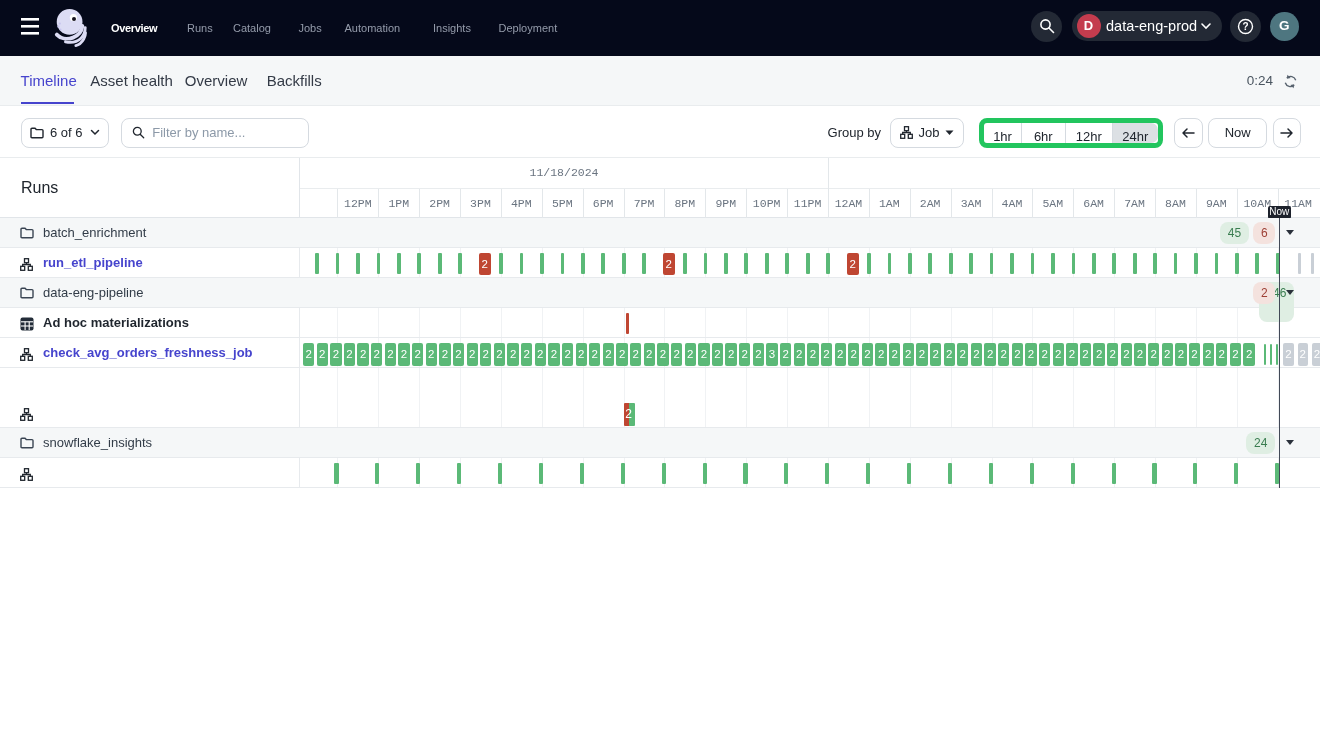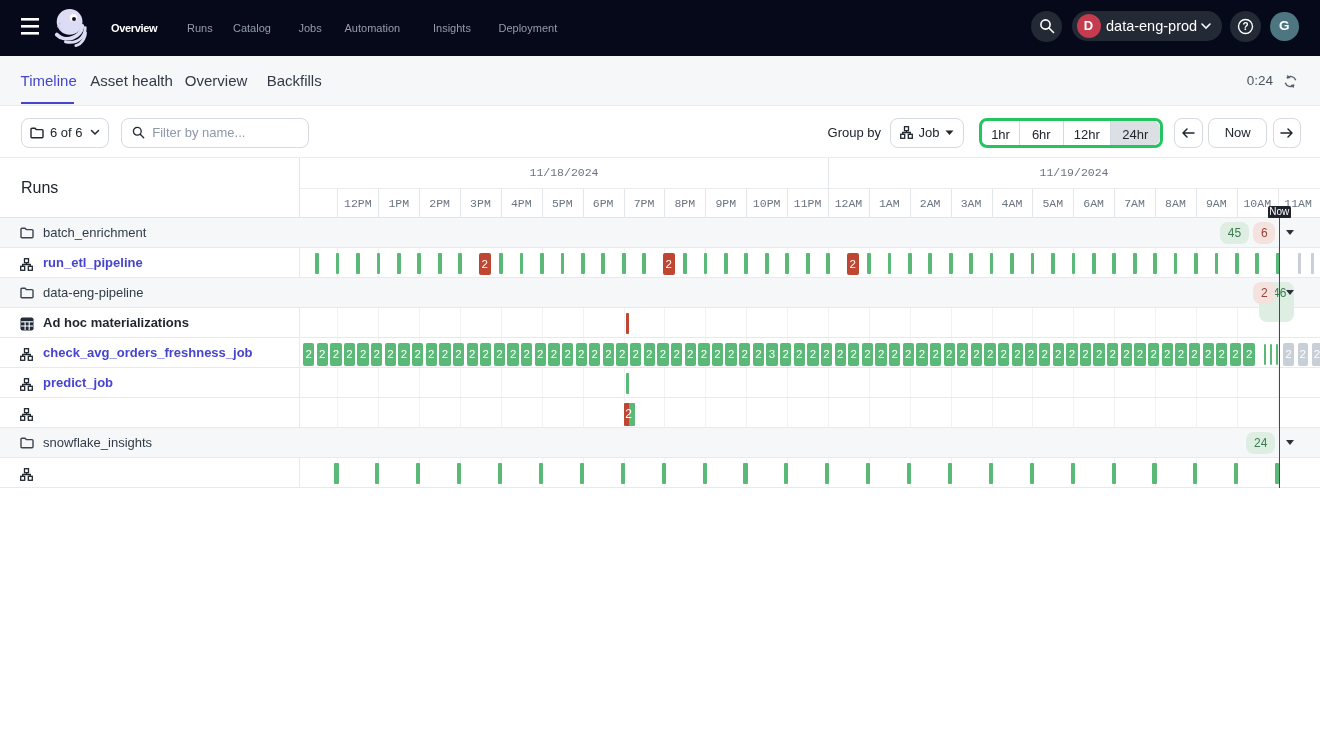--- a/index.html
+++ b/index.html
@@ -131,21 +131,21 @@
       <rect x="4.5" y="0.7" width="4" height="4" fill="none" stroke="#20262E" stroke-width="1.3"></rect>
       <rect x="0.7" y="8.3" width="4" height="4" fill="none" stroke="#20262E" stroke-width="1.3"></rect>
       <rect x="8.3" y="8.3" width="4" height="4" fill="none" stroke="#20262E" stroke-width="1.3"></rect>
       <path d="M6.5 4.7 L6.5 6.5 M2.7 8.3 L2.7 6.5 L10.3 6.5 L10.3 8.3" stroke="#20262E" stroke-width="1.3" fill="none"></path>
     </svg>
     <span>Job</span>
     <svg width="9" height="6" viewBox="0 0 9 6" style="margin-left:6px">
         <path d="M0.5 0.5 L4.5 5 L8.5 0.5" fill="#20262E"></path>
       </svg>
   </div>
-  <div class="abs" style="left:979.1px;top:11px;width:183.7px;height:29.5px;border:3px solid #22c55e;border-radius:8px;background:#fff;display:flex">
+  <div class="abs" style="left:979.1px;top:11px;width:183.7px;height:29.5px;border:5px solid #22c55e;border-radius:8px;background:#fff;display:flex">
     <div style="flex:0 0 37.9px;border-right:1px solid #D5DAE0;font-size:13px;color:#20262E;text-align:center;line-height:27.5px">1hr</div>
     <div style="flex:0 0 43.6px;border-right:1px solid #D5DAE0;font-size:13px;color:#20262E;text-align:center;line-height:27.5px">6hr</div>
     <div style="flex:0 0 47.3px;border-right:1px solid #D5DAE0;font-size:13px;color:#20262E;text-align:center;line-height:27.5px">12hr</div>
     <div style="flex:1;background:#DCE0E4;border-radius:0 7px 7px 0;font-size:13px;color:#20262E;text-align:center;line-height:27.5px">24hr</div>
   </div>
   <div class="btn" style="left:1174.2px;top:11px;width:28.4px;height:29.5px">
     <svg width="14" height="12" viewBox="0 0 14 12">
         <path d="M13 6 L2 6 M6 2 L2 6 L6 10" stroke="#20262E" stroke-width="1.5" fill="none" stroke-linecap="round" stroke-linejoin="round"></path>
       </svg>
   </div>
@@ -156,21 +156,20 @@
       </svg>
   </div>
 </div>
 
 <div id="thead">
   <div class="abs" style="left:21px;top:0;height:60px;line-height:60px;font-size:16px;color:#20262E">Runs</div>
   <div class="abs" style="left:299px;top:0;width:1px;height:60px;background:#E1E5E9"></div>
   <div class="abs" style="left:300px;top:30px;width:1020px;height:1px;background:#E9ECEE"></div>
   <div class="abs" style="left:827.9px;top:0;width:1px;height:31px;background:#E3E7EA"></div>
   <div class="dlab" style="left:300px;width:528px">11/18/2024</div>
-  <div class="dlab" style="left:828px;width:492px">11/19/2024</div>
   <div class="htick" style="left:337.4px"></div>
 <div class="hlab" style="left:337.4px;width:40.9px">12PM</div>
 <div class="htick" style="left:378.3px"></div>
 <div class="hlab" style="left:378.3px;width:40.9px">1PM</div>
 <div class="htick" style="left:419.2px"></div>
 <div class="hlab" style="left:419.2px;width:40.9px">2PM</div>
 <div class="htick" style="left:460.0px"></div>
 <div class="hlab" style="left:460.0px;width:40.9px">3PM</div>
 <div class="htick" style="left:500.9px"></div>
 <div class="hlab" style="left:500.9px;width:40.9px">4PM</div>
@@ -414,30 +413,20 @@
 <div class="bar green cnt" style="left:1229.7px;top:5px;width:11.4px;height:22.9px">2</div>
 <div class="bar green cnt" style="left:1243.4px;top:5px;width:11.4px;height:22.9px">2</div>
 <div class="bar green" style="left:1263.8px;top:5.5px;width:2.6px;height:21px"></div>
 <div class="bar green" style="left:1269.5px;top:5.5px;width:2.6px;height:21px"></div>
 <div class="bar green" style="left:1275.8px;top:5.5px;width:2.6px;height:21px"></div>
 <div class="bar gray cnt" style="left:1283.3px;top:5px;width:10.5px;height:22.9px">2</div>
 <div class="bar gray cnt" style="left:1297.5px;top:5px;width:10.5px;height:22.9px">2</div>
 <div class="bar gray cnt" style="left:1311.7px;top:5px;width:10.5px;height:22.9px">2</div>
   </div>
 
-  <div class="row" style="top:150px">
-    <svg class="ric" width="13" height="13" viewBox="0 0 13 13" style="top:9.5px">
-      <rect x="4.5" y="0.7" width="4" height="4" fill="none" stroke="#20262E" stroke-width="1.3"></rect>
-      <rect x="0.7" y="8.3" width="4" height="4" fill="none" stroke="#20262E" stroke-width="1.3"></rect>
-      <rect x="8.3" y="8.3" width="4" height="4" fill="none" stroke="#20262E" stroke-width="1.3"></rect>
-      <path d="M6.5 4.7 L6.5 6.5 M2.7 8.3 L2.7 6.5 L10.3 6.5 L10.3 8.3" stroke="#20262E" stroke-width="1.3" fill="none"></path>
-    </svg>
-    <div class="rowname lnk">predict_job</div>
-    <div class="bar green" style="left:625.7px;top:5px;width:3.6px;height:21.3px"></div>
-  </div>
 
   <div class="row" style="top:180px">
     <svg class="ric" width="13" height="13" viewBox="0 0 13 13" style="top:9.5px">
       <rect x="4.5" y="0.7" width="4" height="4" fill="none" stroke="#20262E" stroke-width="1.3"></rect>
       <rect x="0.7" y="8.3" width="4" height="4" fill="none" stroke="#20262E" stroke-width="1.3"></rect>
       <rect x="8.3" y="8.3" width="4" height="4" fill="none" stroke="#20262E" stroke-width="1.3"></rect>
       <path d="M6.5 4.7 L6.5 6.5 M2.7 8.3 L2.7 6.5 L10.3 6.5 L10.3 8.3" stroke="#20262E" stroke-width="1.3" fill="none"></path>
     </svg>
     <div class="bar red" style="left:623.5px;top:5px;width:6px;height:22.8px"></div>
     <div class="bar green" style="left:628.8px;top:5px;width:5.8px;height:22.8px"></div>

